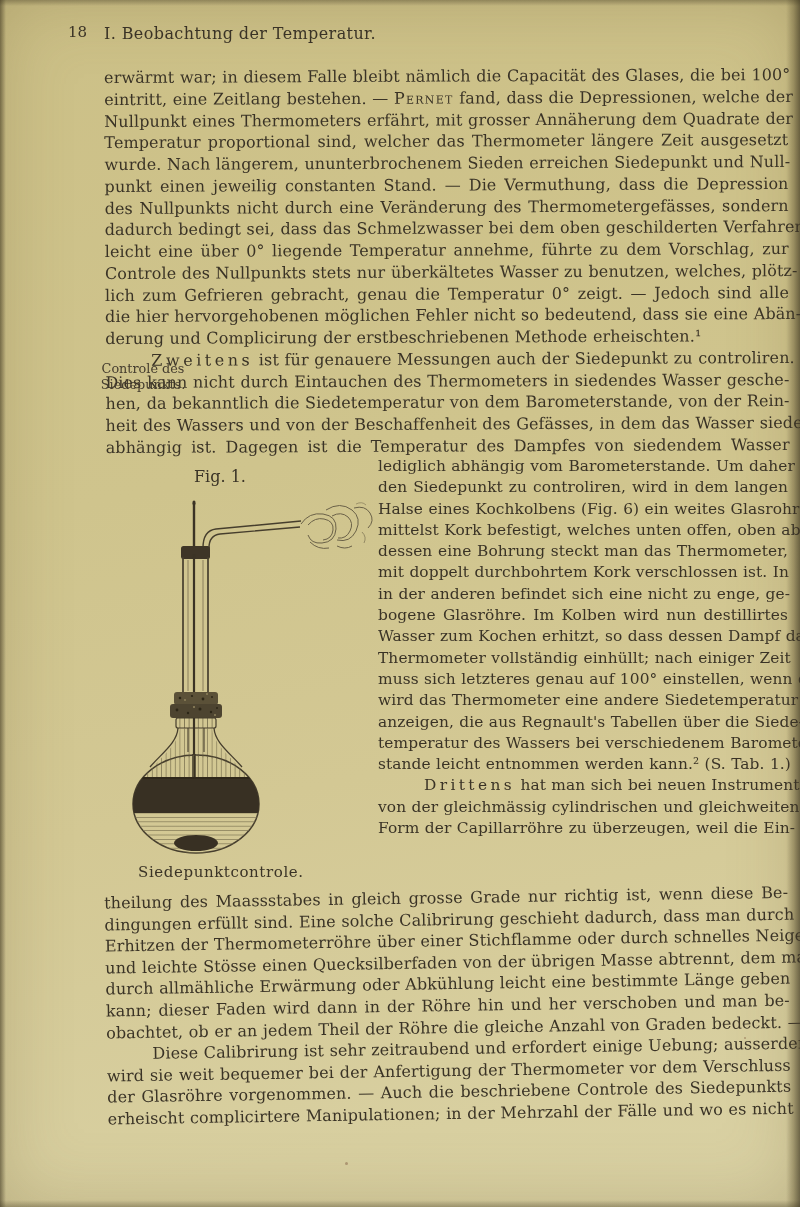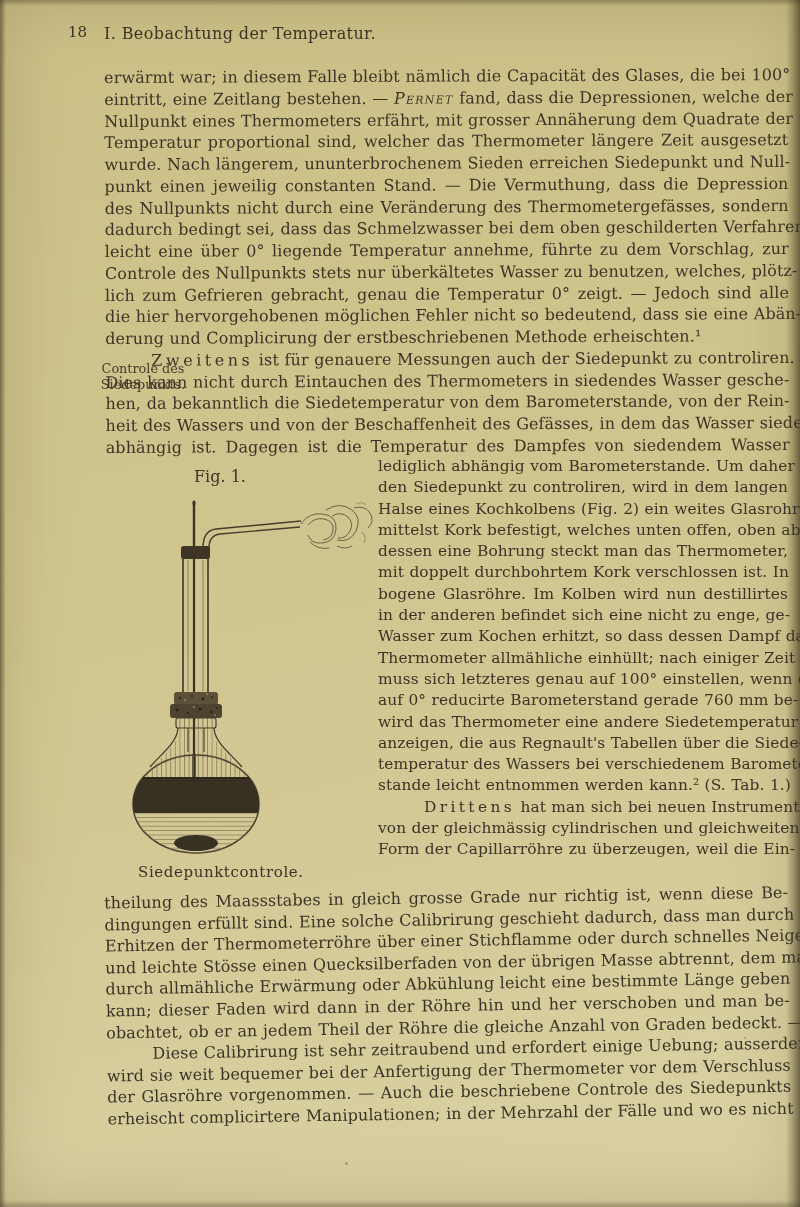--- a/index.html
+++ b/index.html
@@ -24,21 +24,21 @@
 
   
   .textblock{position:absolute;letter-spacing:.1px;word-spacing:.4px;}
   .textblock .tline{
     text-align:justify;text-align-last:justify;-moz-text-align-last:justify;
     text-justify:inter-word;white-space:nowrap;
   }
   .textblock .tline.end{text-align-last:left;}
   .textblock .tline.ind{text-indent:46px;}
   .sp{letter-spacing:.22em;}
-  .sc{font-variant:small-caps;letter-spacing:.08em;font-style:italic;}
+  .sc{font-variant:small-caps;letter-spacing:.08em;}
 
   .block-top{left:104px;top:67px;width:684px;font-size:16px;line-height:21.75px;transform:rotate(-.25deg);transform-origin:0 0;}
   .block-right{left:378px;top:456px;width:410px;font-size:15.4px;line-height:21.3px;}
   .block-bottom{left:104px;top:892px;width:684px;font-size:16px;line-height:21.6px;transform:rotate(-.9deg);transform-origin:30px 0;}
 
   .margin-note{position:absolute;font-size:12.8px;line-height:15.5px;color:#453d2f;}
   .margin-note .tline{white-space:nowrap;}
   #note1{left:40px;top:361px;width:110px;text-align:center;margin-left:48px;}
   #note2{left:48px;top:827px;width:106px;text-align:center;}
 
@@ -77,30 +77,29 @@
       <div class="tline end"><span>derung und Complicirung der erstbeschriebenen Methode erheischten.¹</span></div>
       <div class="tline ind"><span class="sp">Zweitens</span><span> ist für genauere Messungen auch der Siedepunkt zu controliren.</span></div>
       <div class="tline"><span>Dies kann nicht durch Eintauchen des Thermometers in siedendes Wasser gesche-</span></div>
       <div class="tline"><span>hen, da bekanntlich die Siedetemperatur von dem Barometerstande, von der Rein-</span></div>
       <div class="tline"><span>heit des Wassers und von der Beschaffenheit des Gefässes, in dem das Wasser siedet,</span></div>
       <div class="tline"><span>abhängig ist.  Dagegen ist die Temperatur des Dampfes von siedendem Wasser</span></div>
     </div>
   <div class="textblock block-right">
       <div class="tline"><span>lediglich abhängig vom Barometerstande.  Um daher</span></div>
       <div class="tline"><span>den Siedepunkt zu controliren, wird in dem langen</span></div>
-      <div class="tline"><span>Halse eines Kochkolbens (Fig. 2) ein weites Glasrohr</span></div>
+      <div class="tline"><span>Halse eines Kochkolbens (Fig. 6) ein weites Glasrohr</span></div>
       <div class="tline"><span>mittelst Kork befestigt, welches unten offen, oben aber</span></div>
       <div class="tline"><span>dessen eine Bohrung steckt man das Thermometer,</span></div>
       <div class="tline"><span>mit doppelt durchbohrtem Kork verschlossen ist.  In</span></div>
+      <div class="tline"><span>in der anderen befindet sich eine nicht zu enge, ge-</span></div>
       <div class="tline"><span>bogene Glasröhre.  Im Kolben wird nun destillirtes</span></div>
-      <div class="tline"><span>in der anderen befindet sich eine nicht zu enge, ge-</span></div>
       <div class="tline"><span>Wasser zum Kochen erhitzt, so dass dessen Dampf das</span></div>
-      <div class="tline"><span>Thermometer allmähliche einhüllt; nach einiger Zeit</span></div>
+      <div class="tline"><span>Thermometer vollständig einhüllt; nach einiger Zeit</span></div>
       <div class="tline"><span>muss sich letzteres genau auf 100° einstellen, wenn der</span></div>
-      <div class="tline"><span>auf 0° reducirte Barometerstand gerade 760 mm be-</span></div>
       <div class="tline"><span>wird das Thermometer eine andere Siedetemperatur</span></div>
       <div class="tline"><span>anzeigen, die aus Regnault's Tabellen über die Siede-</span></div>
       <div class="tline"><span>temperatur des Wassers bei verschiedenem Barometer-</span></div>
       <div class="tline"><span>stande leicht entnommen werden kann.²  (S. Tab. 1.)</span></div>
       <div class="tline ind"><span class="sp">Drittens</span><span> hat man sich bei neuen Instrumenten</span></div>
       <div class="tline"><span>von der gleichmässig cylindrischen und gleichweiten</span></div>
       <div class="tline"><span>Form der Capillarröhre zu überzeugen, weil die Ein-</span></div>
     </div>
   <div class="textblock block-bottom">
       <div class="tline"><span>theilung des Maassstabes in gleich grosse Grade nur richtig ist, wenn diese Be-</span></div>

